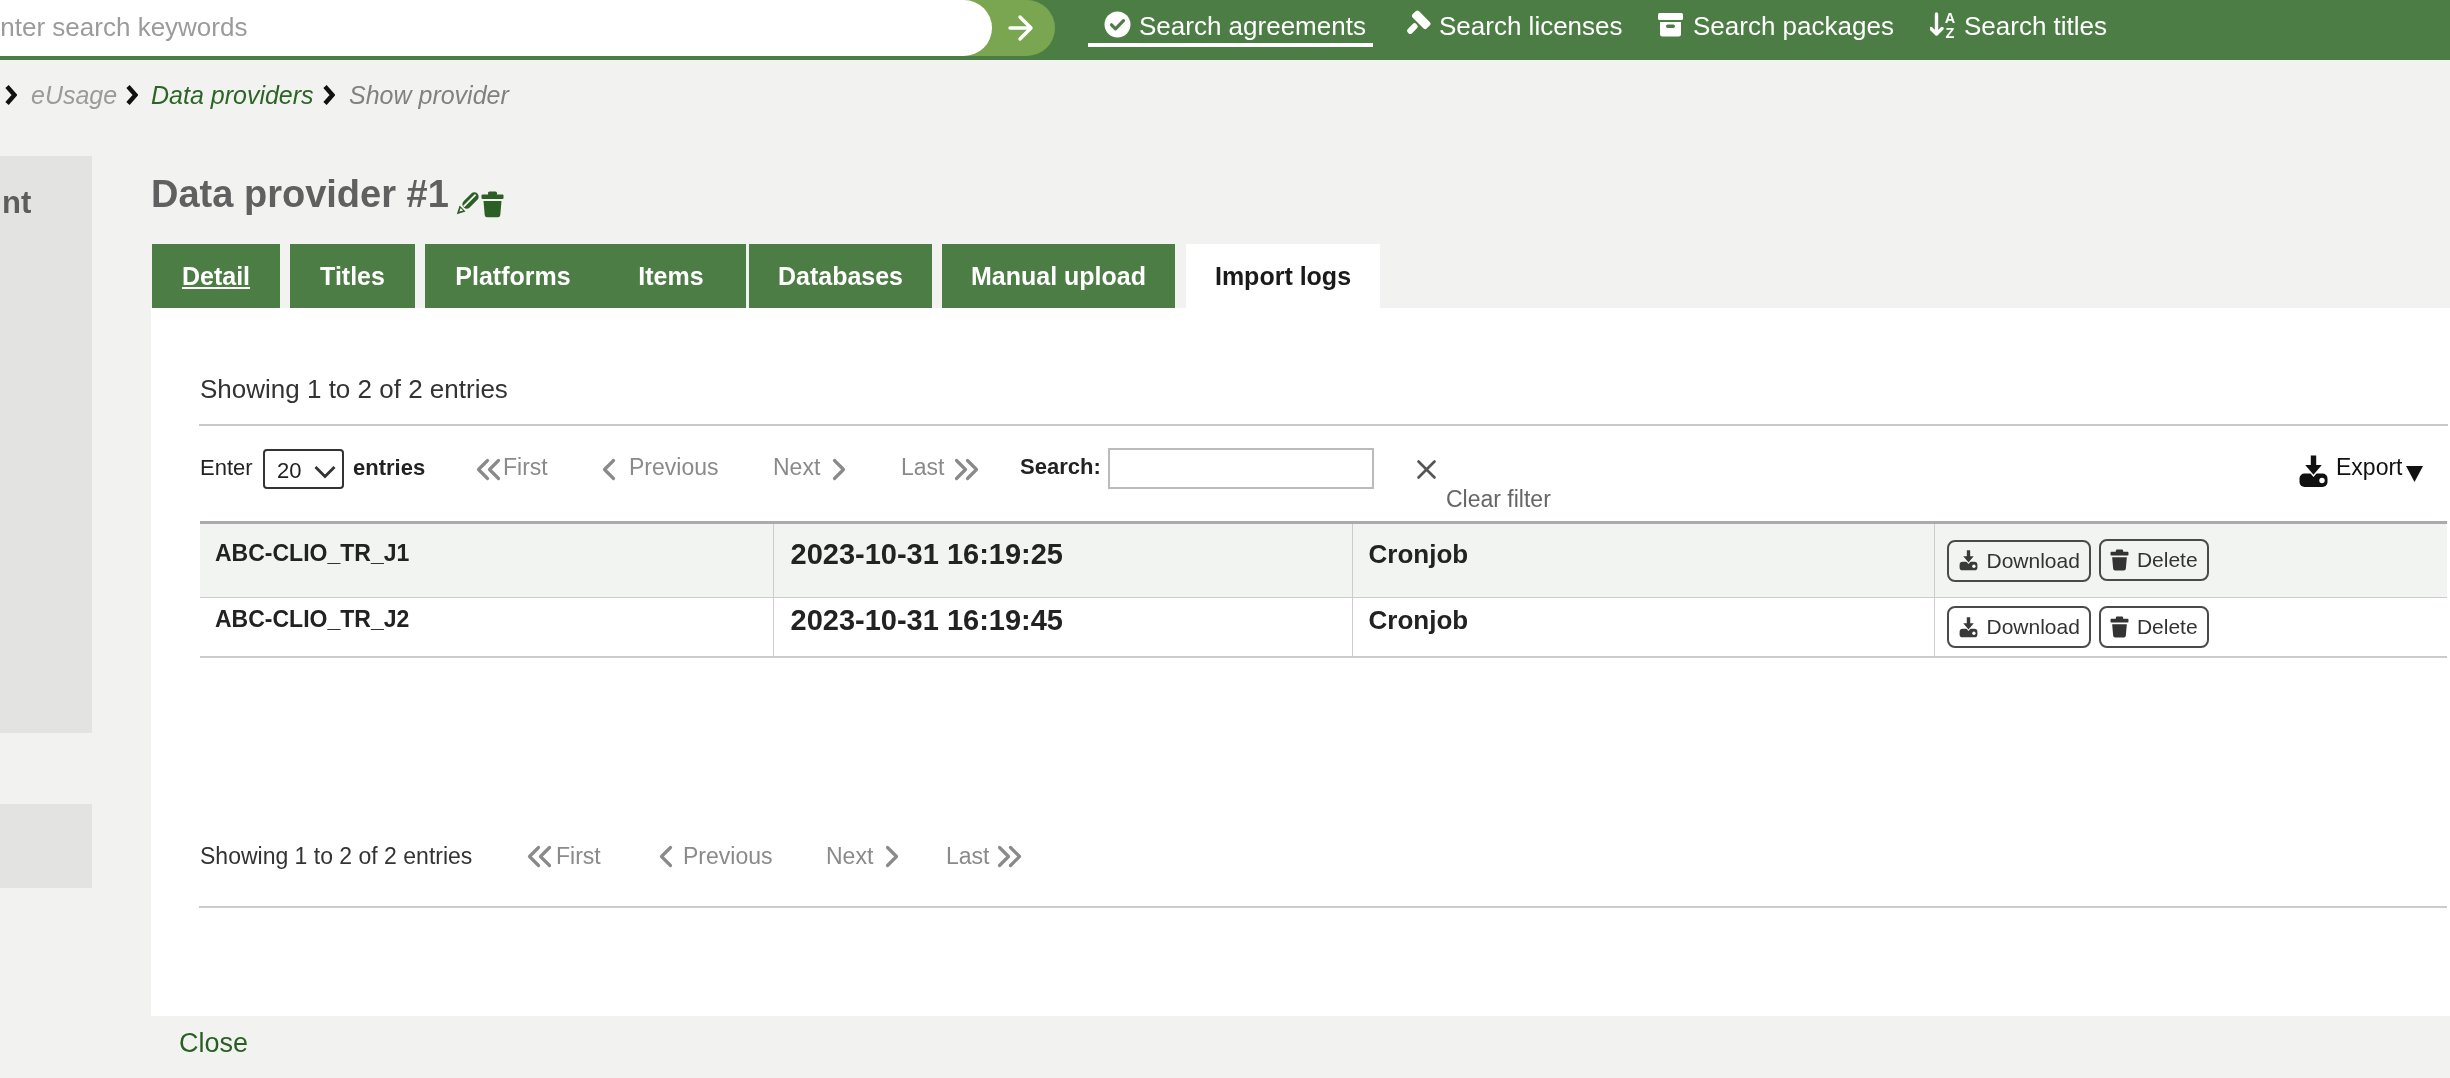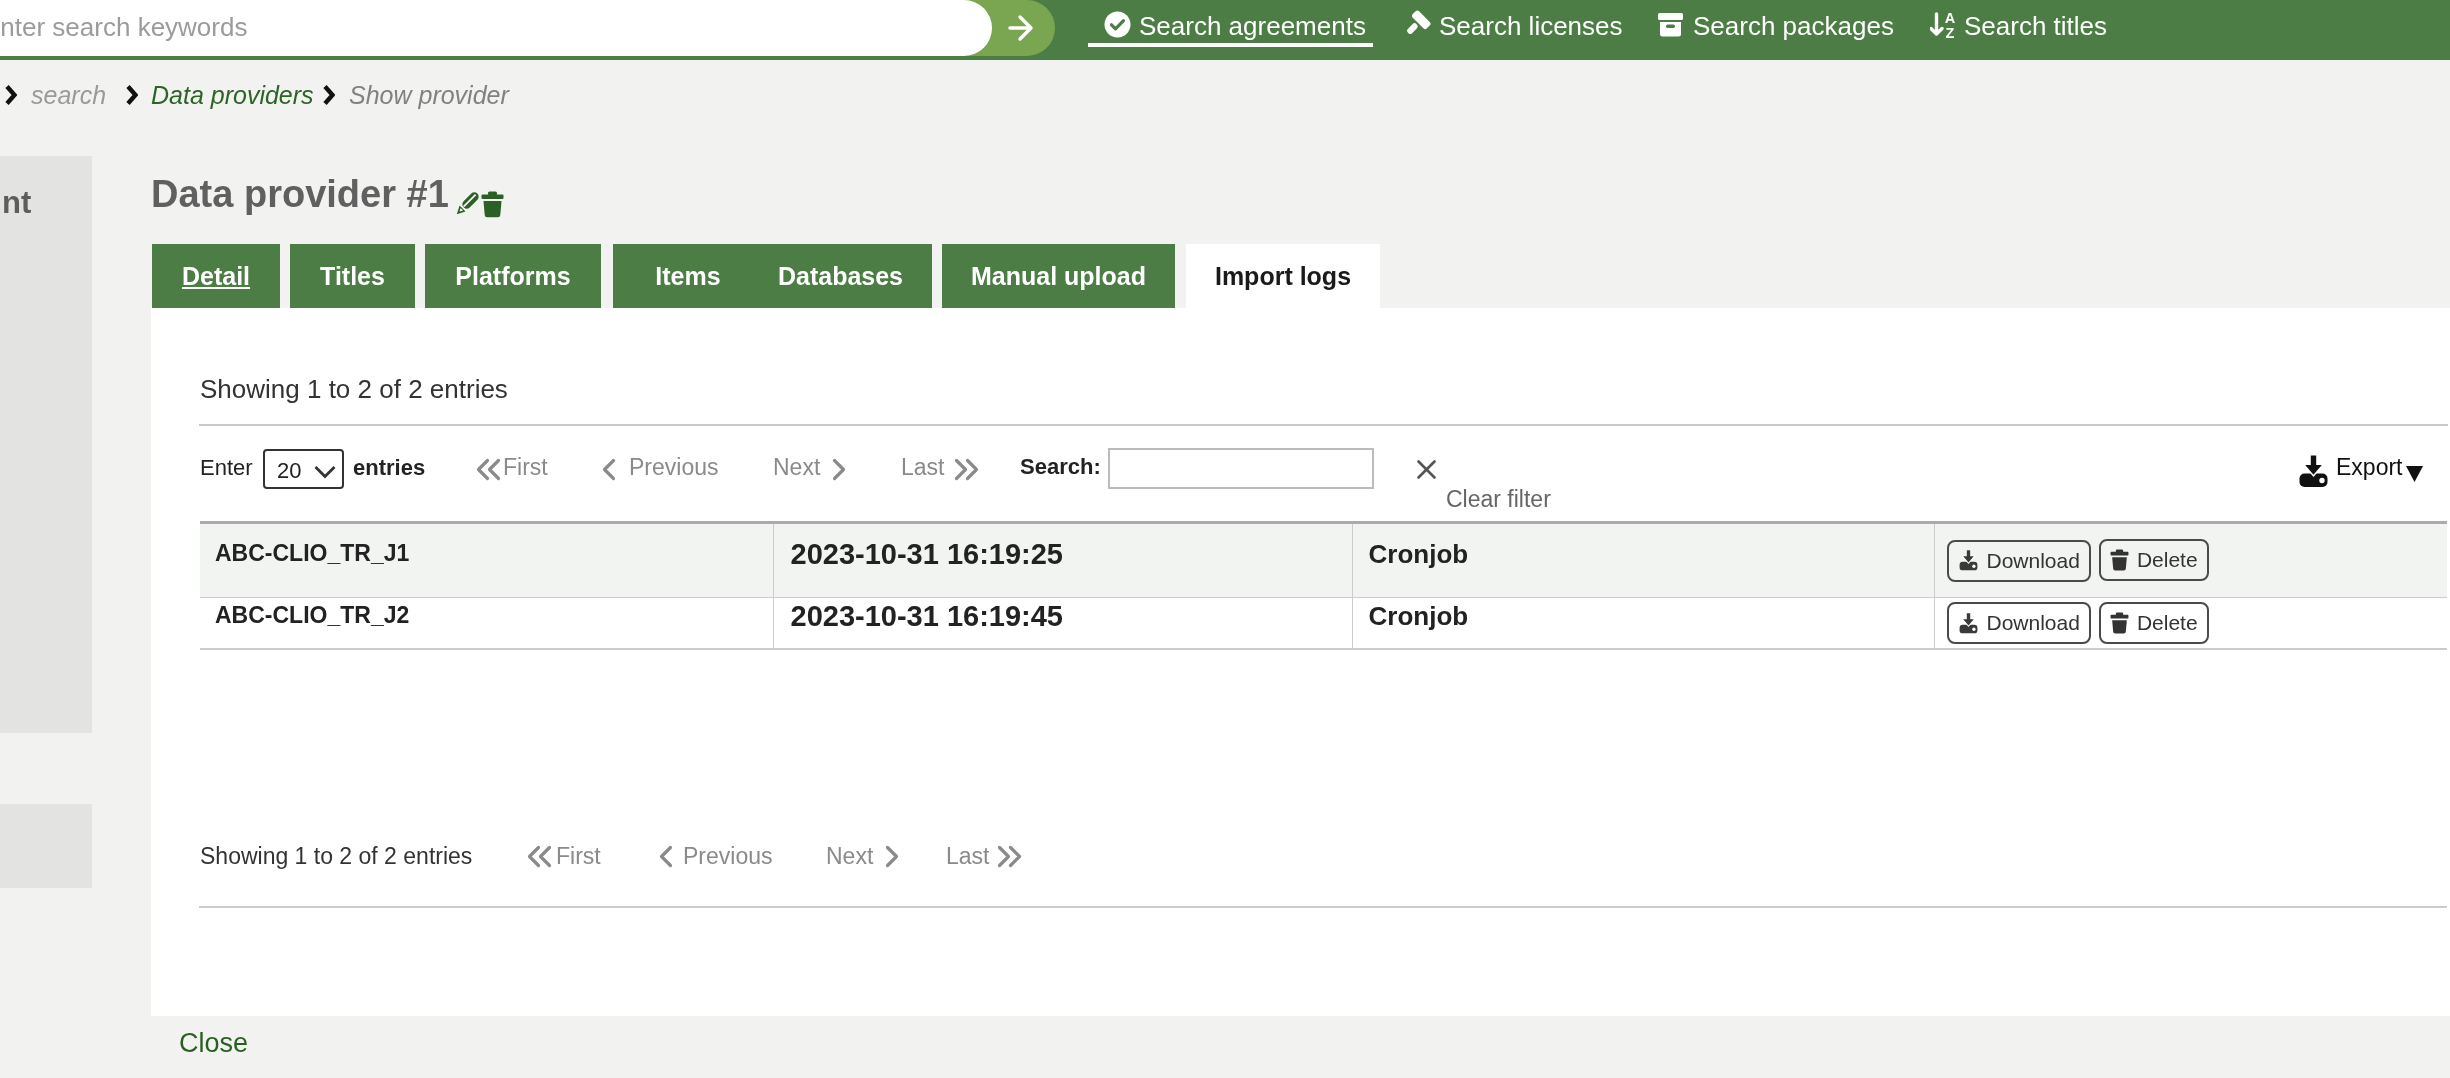--- a/index.html
+++ b/index.html
@@ -37,21 +37,21 @@
   
   #tablewrap { position:absolute; left:200px; top:521px; width:2247px; }
   table { border-collapse:collapse; width:2247px; table-layout:fixed; }
   th,td { font-size:24px; color:#222; padding:0; }
   tr.hdr th { height:62px; font-weight:bold; text-align:center; font-size:24px; border-top:1px solid #ccc; border-bottom:2px solid #ccc; position:relative; }
   tr.hdr th.bl { border-right:1px solid #ccc; }
   tr.flt td { height:70px; border-right:0; position:relative; }
   tr.flt td.bl { border-right:1px solid #ccc; }
   tr.flt input { position:absolute; left:10px; top:15px; height:40px; border:2px solid #c8c8c8; border-radius:8px; font-size:24px; font-weight:bold; padding:0 8px; color:#8a8a8a; font-family:"Liberation Sans",sans-serif; }
   tr.flt input::placeholder { color:#8a8a8a; opacity:1; }
-  tr.r1 td { height:75px; vertical-align:middle; } tr.r2 td { height:51px; vertical-align:middle; }
+  tr.r1 td { height:75px; vertical-align:middle; } tr.r2 td { height:59px; vertical-align:middle; }
   tr.r1 td { background:#f2f4f1; border-top:3px solid #ababab; border-bottom:1px solid #ccc; }
   tr.r2 td { background:#fff; border-bottom:2px solid #ccc; }
   tr.r1 td.bl, tr.r2 td.bl { border-right:1px solid #ccc; }
   td .cell { padding-left:15px; position:relative; top:-7px; font-size:23px;font-weight:bold; } td .cell.date { font-size:29px; top:-6px; } td .cell.cron { font-size:26px; top:-6px; }
 
   .btn { display:inline-flex; align-items:center; height:42px; border:2px solid #4a4a4a; border-radius:8px; background:transparent; font-size:21px; color:#333; padding:17px 9px; margin-right:8px; }
   .btn svg { margin-right:8px; }
 
   #showing2 { position:absolute; left:200px; top:843px; font-size:23px; color:#333; }
   #pag2 { position:absolute; left:0; top:843px; font-size:23px; }
@@ -109,21 +109,21 @@
       <text x="20" y="26.5" text-anchor="middle" font-family="Liberation Sans" font-weight="bold" font-size="14.5" fill="#fff">Z</text>
     </svg>
     <span class="txt" style="left:34px">Search titles</span>
   </div>
 </div>
 
 <div id="crumbs">
   <svg style="position:absolute;left:5px;top:3px" width="12" height="22" viewBox="0 0 12 22">
       <polyline points="2,2.5 9.5,11 2,19.5" fill="none" stroke="#111" stroke-width="4.4" stroke-linecap="butt" stroke-linejoin="miter"></polyline>
     </svg>
-  <span style="position:absolute;left:31px;">search</span>
+  <span style="position:absolute;left:31px;">eUsage</span>
   <svg style="position:absolute;left:126px;top:3px" width="12" height="22" viewBox="0 0 12 22">
       <polyline points="2,2.5 9.5,11 2,19.5" fill="none" stroke="#111" stroke-width="4.4" stroke-linecap="butt" stroke-linejoin="miter"></polyline>
     </svg>
   <span style="position:absolute;left:151px;color:#2c6426;">Data providers</span>
   <svg style="position:absolute;left:323px;top:3px" width="12" height="22" viewBox="0 0 12 22">
       <polyline points="2,2.5 9.5,11 2,19.5" fill="none" stroke="#111" stroke-width="4.4" stroke-linecap="butt" stroke-linejoin="miter"></polyline>
     </svg>
   <span style="position:absolute;left:349px;color:#818181;">Show provider</span>
 </div>
 
@@ -145,21 +145,21 @@
 </svg>
 <svg class="abs" style="left:481px;top:191px" width="23" height="27" viewBox="0 0 23 27">
   <rect x="7" y="0.5" width="9" height="4" rx="1.5" fill="#2c5f25"></rect>
   <rect x="0.5" y="3.5" width="22" height="4.5" rx="1" fill="#2c5f25"></rect>
   <path d="M2.5 10 h18 l-1.2 14 a2.5 2.5 0 0 1 -2.5 2.3 h-10.6 a2.5 2.5 0 0 1 -2.5 -2.3 z" fill="#2c5f25"></path>
 </svg>
 
 <div class="tab" style="left:152px;width:128px;text-decoration:underline;">Detail</div>
 <div class="tab" style="left:290px;width:125px;">Titles</div>
 <div class="tab" style="left:425px;width:176px;">Platforms</div>
-<div class="tab" style="left:613px;width:150px;">Items</div>
+<div class="tab" style="left:596px;width:150px;">Items</div>
 <div class="tab" style="left:749px;width:183px;">Databases</div>
 <div class="tab" style="left:942px;width:233px;">Manual upload</div>
 <div class="tab active" style="left:1186px;width:194px;">Import logs</div>
 
 <div id="showing1">Showing 1 to 2 of 2 entries</div>
 <div id="hr1"></div>
 
 <div id="controls">
   <span class="abs" style="left:200px;top:8px;font-size:22px;">Enter</span>
   <div class="abs" style="left:263px;top:2px;width:81px;height:40px;border:2px solid #333;border-radius:4px;background:#fff;">

